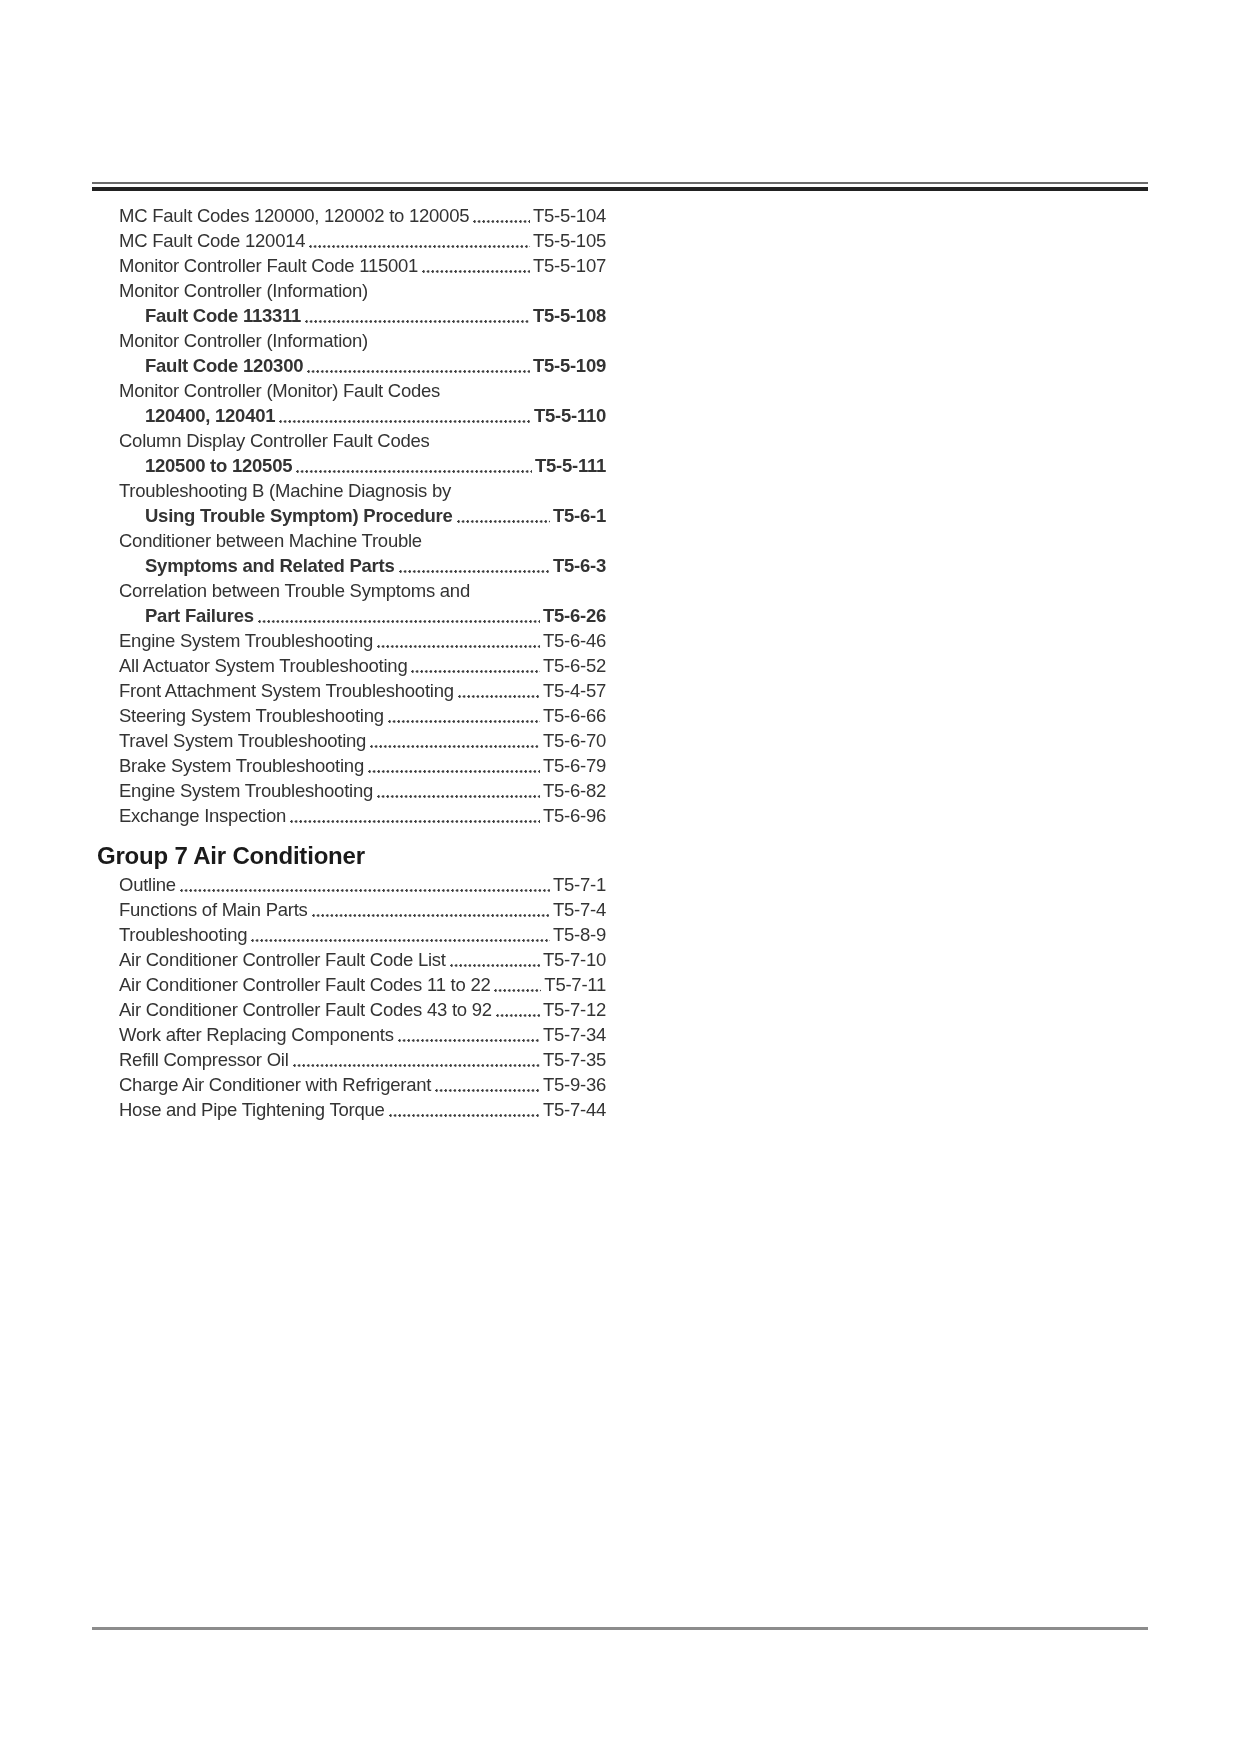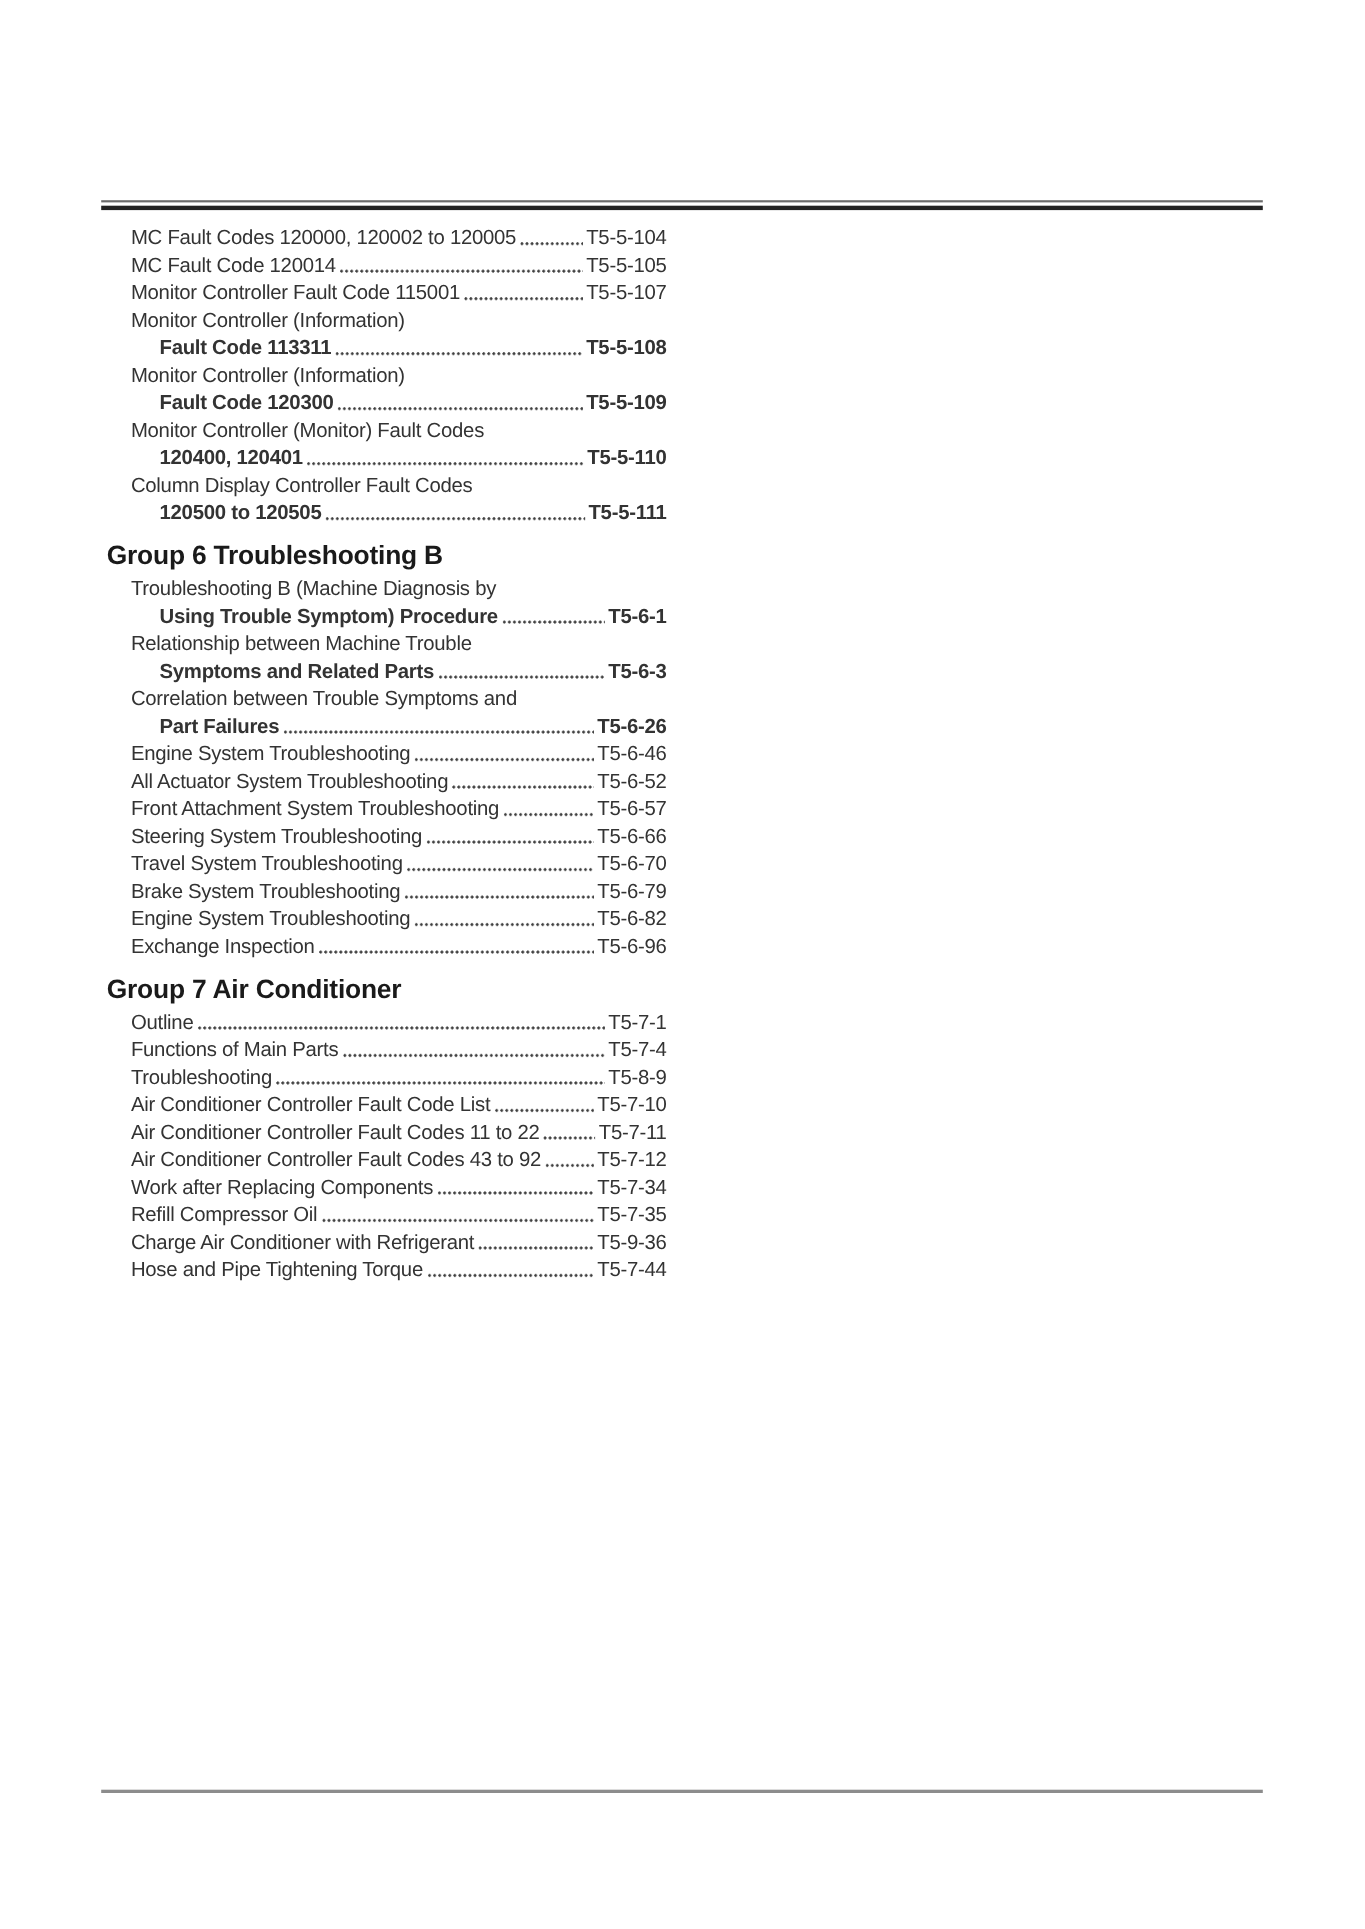--- a/index.html
+++ b/index.html
@@ -125,31 +125,30 @@
         <div class="entry">
           <div class="line">Column Display Controller Fault Codes</div>
           <div class="line cont row">
             <span class="t">120500 to 120505</span>
             <span class="leader"></span>
             <span class="pg">T5-5-111</span>
           </div>
         </div>
       </section>
       <section class="toc-section">
-        <h2 class="group-heading">Group 6 Troubleshooting B</h2>
         <div class="entry">
           <div class="line">Troubleshooting B (Machine Diagnosis by</div>
           <div class="line cont row">
             <span class="t">Using Trouble Symptom) Procedure</span>
             <span class="leader"></span>
             <span class="pg">T5-6-1</span>
           </div>
         </div>
         <div class="entry">
-          <div class="line">Relationship between Machine Trouble</div>
+          <div class="line">Conditioner between Machine Trouble</div>
           <div class="line cont row">
             <span class="t">Symptoms and Related Parts</span>
             <span class="leader"></span>
             <span class="pg">T5-6-3</span>
           </div>
         </div>
         <div class="entry">
           <div class="line">Correlation between Trouble Symptoms and</div>
           <div class="line cont row">
             <span class="t">Part Failures</span>
@@ -168,21 +167,21 @@
           <div class="line row">
             <span class="t">All Actuator System Troubleshooting</span>
             <span class="leader"></span>
             <span class="pg">T5-6-52</span>
           </div>
         </div>
         <div class="entry">
           <div class="line row">
             <span class="t">Front Attachment System Troubleshooting</span>
             <span class="leader"></span>
-            <span class="pg">T5-6-57</span>
+            <span class="pg">T5-4-57</span>
           </div>
         </div>
         <div class="entry">
           <div class="line row">
             <span class="t">Steering System Troubleshooting</span>
             <span class="leader"></span>
             <span class="pg">T5-6-66</span>
           </div>
         </div>
         <div class="entry">

